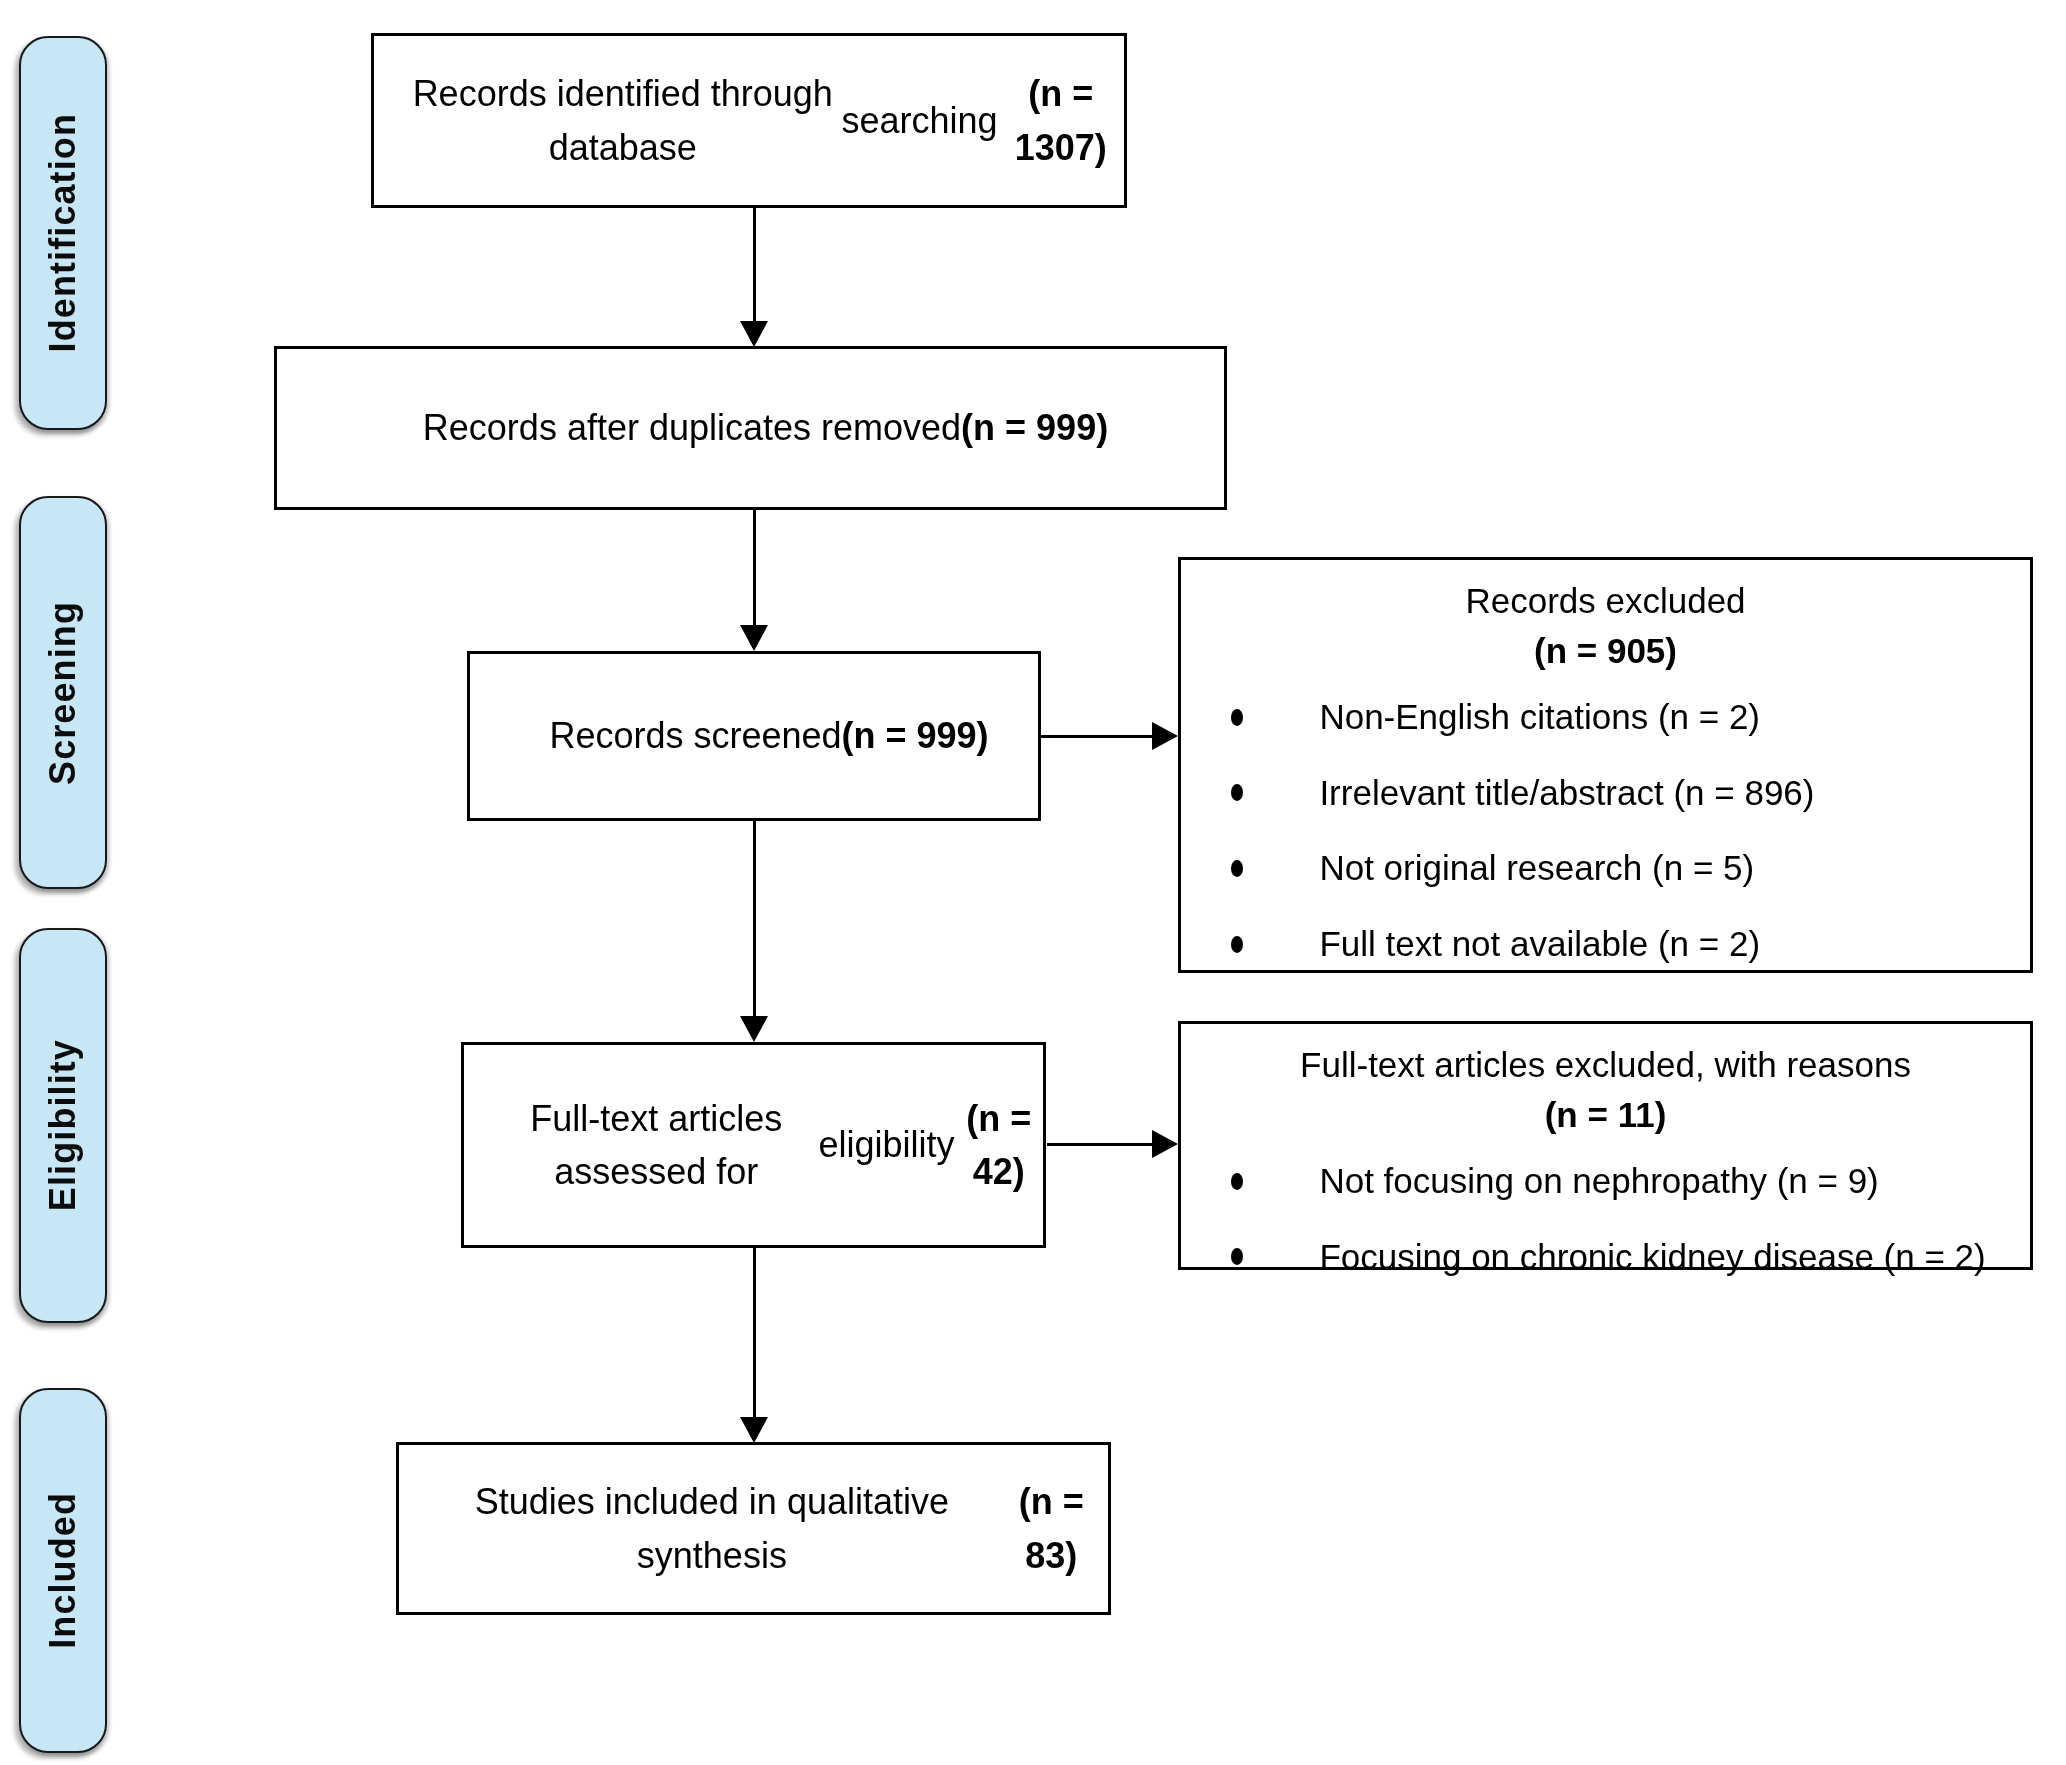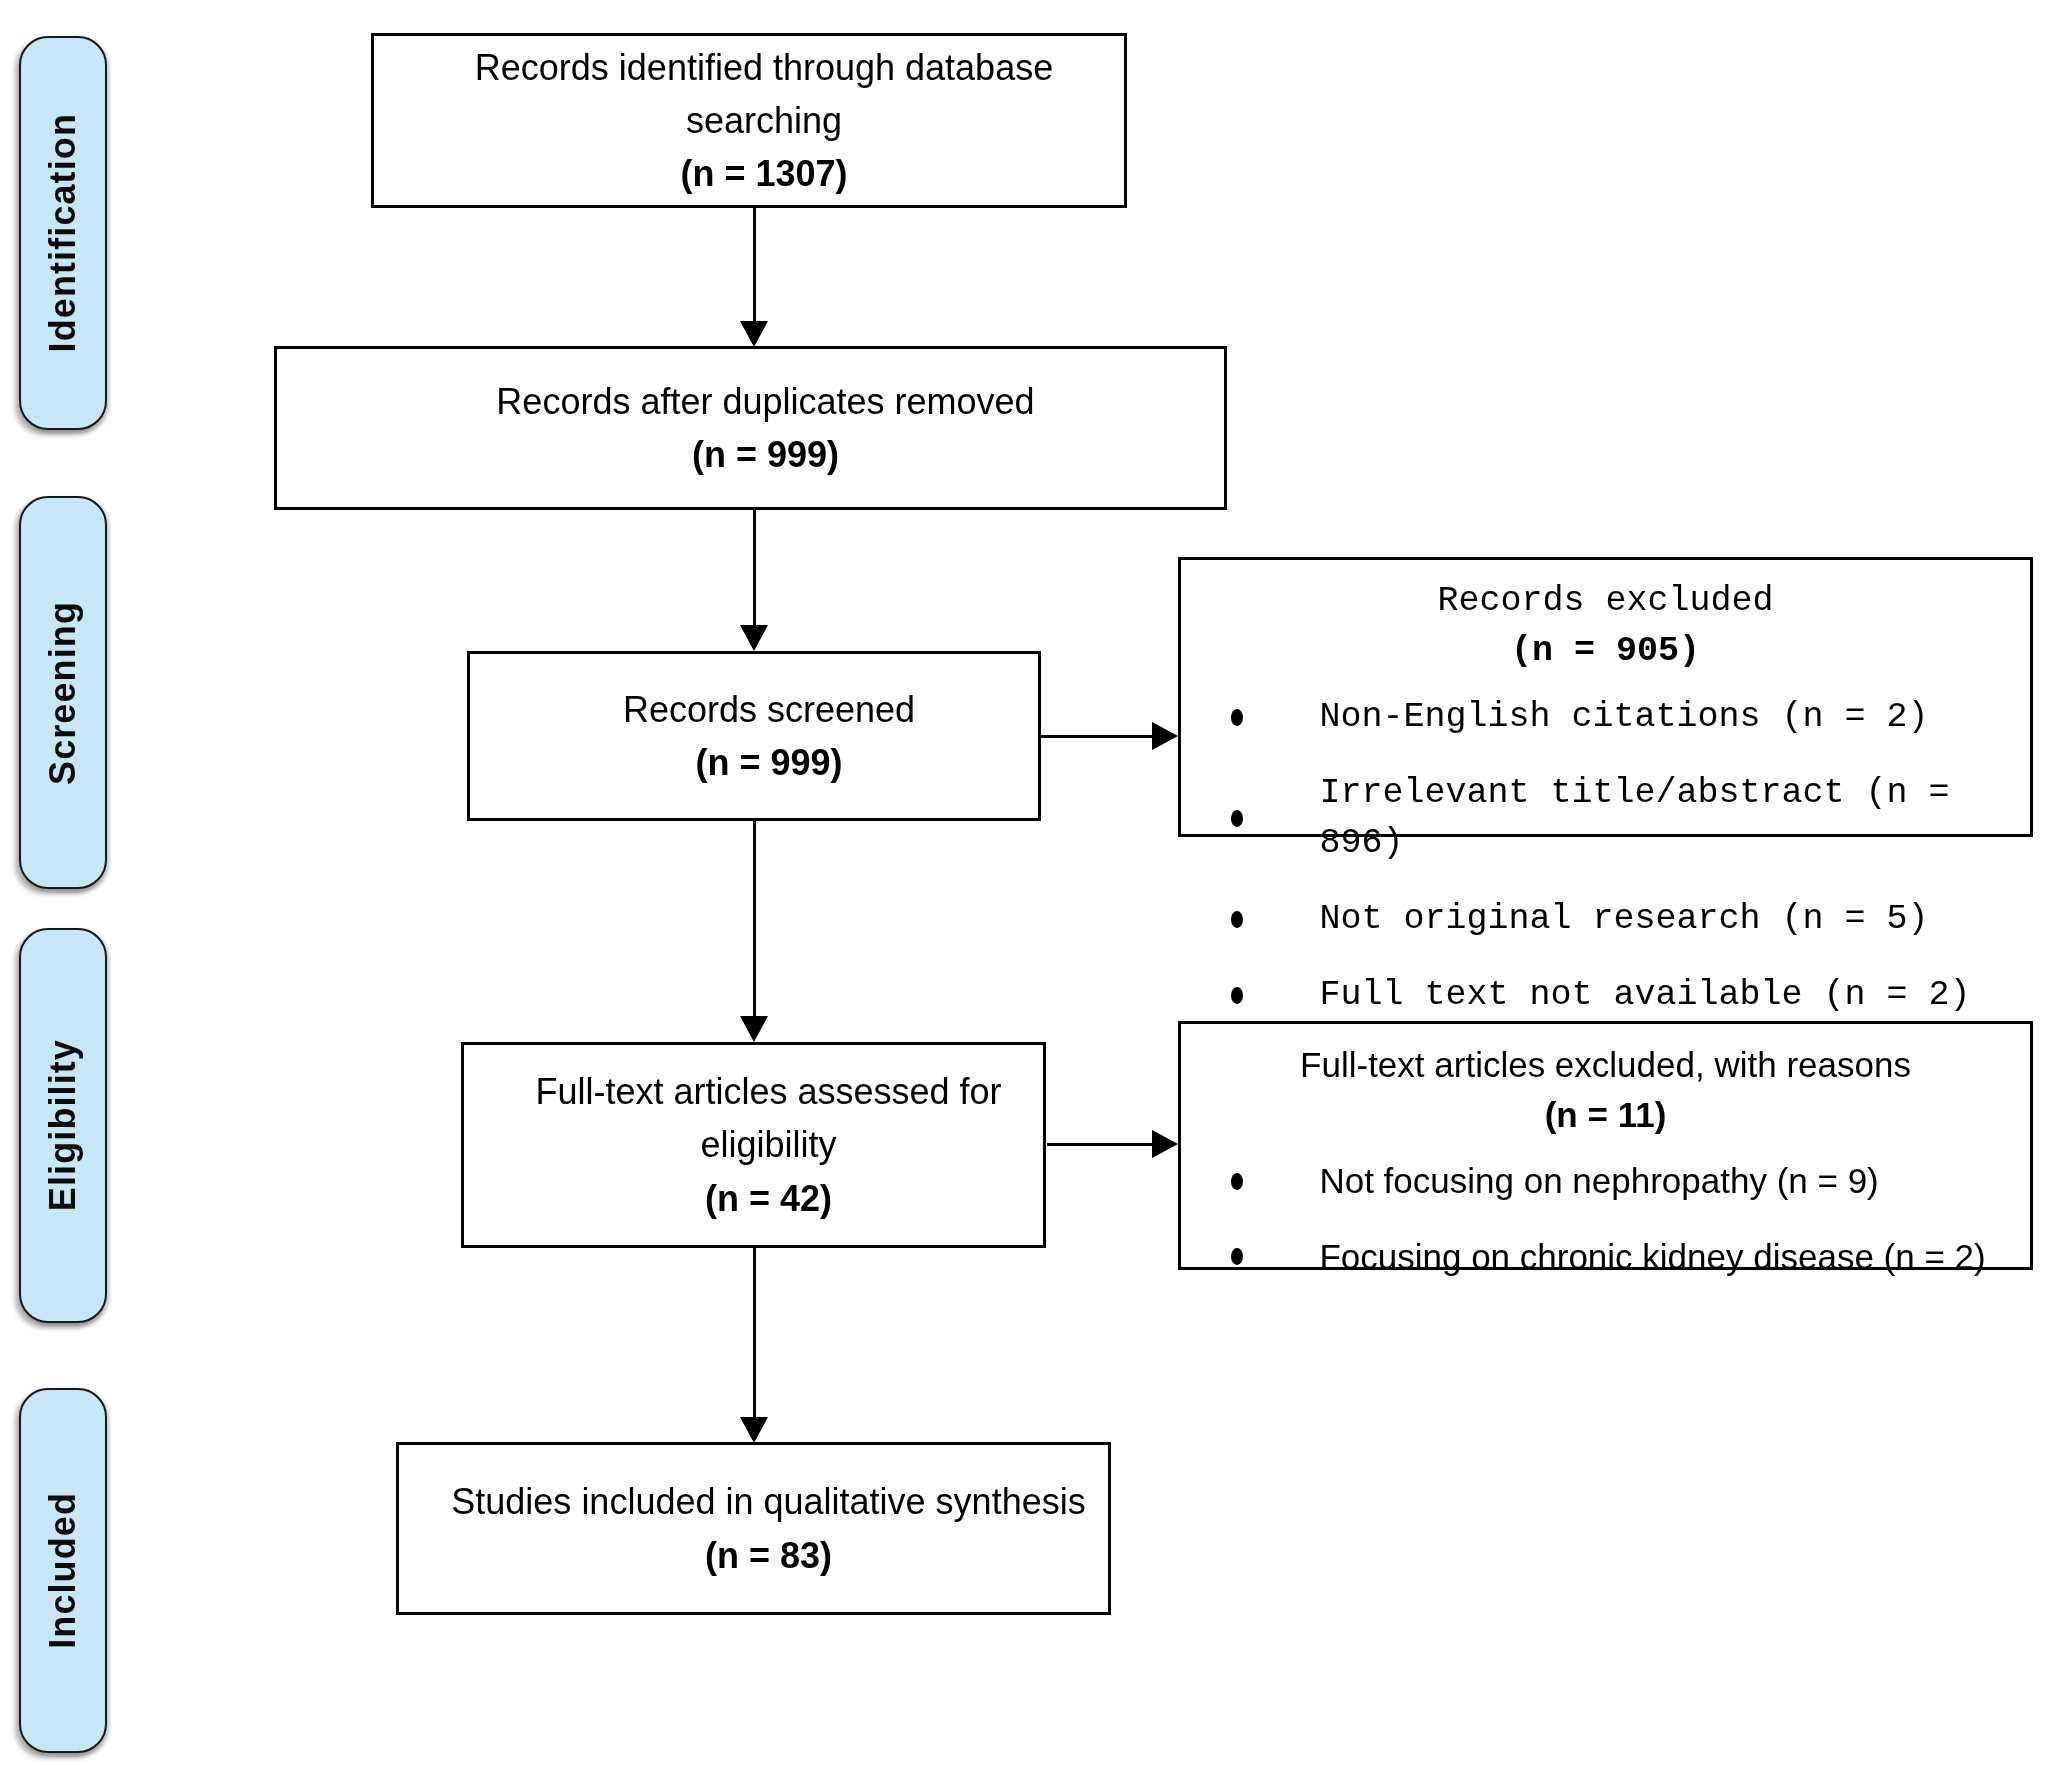--- a/index.html
+++ b/index.html
@@ -18,21 +18,21 @@
   }
   .phase .vtext{
     writing-mode:vertical-rl;transform:rotate(180deg);
     font-size:36px;font-weight:bold;letter-spacing:1.1px;color:#0c0c0c;
     white-space:nowrap;
   }
   
   .flowbox{
     position:absolute;background:#fff;border:3.4px solid #000;
     box-sizing:border-box;
-    display:flex;flex-direction:column;align-items:center;justify-content:center;
+    display:flex;flex-direction:row;align-items:center;justify-content:center;
     text-align:center;font-size:36px;line-height:1.48;padding-left:30px;
   }
   .flowbox .count, .sidebox .count{font-weight:bold;}
   
   .sidebox{
     position:absolute;background:#fff;border:3.4px solid #000;
     box-sizing:border-box;font-size:35px;line-height:1.45;
     padding:15.7px 17px 5.6px 17px;
   }
   .sidebox .title,.sidebox .count{text-align:center;}
@@ -95,21 +95,21 @@
   <div>Full-text articles assessed for</div>
   <div>eligibility</div>
   <div class="count">(n = 42)</div>
 </div>
 
 <div class="flowbox" style="left:396px;top:1442px;width:715px;height:173px;">
   <div>Studies included in qualitative synthesis</div>
   <div class="count">(n = 83)</div>
 </div>
 
-<div class="sidebox" style="left:1178px;top:557px;width:855px;height:280px;font-family:Liberation Mono, monospace;">
+<div class="sidebox" style="left:1178px;top:557px;width:855px;height:416px;">
   <div class="title">Records excluded</div>
   <div class="count">(n = 905)</div>
   <ul>
     <li>
       <span class="dot"></span>
       <span>Non-English citations (n = 2)</span>
     </li>
     <li>
       <span class="dot"></span>
       <span>Irrelevant title/abstract (n = 896)</span>

